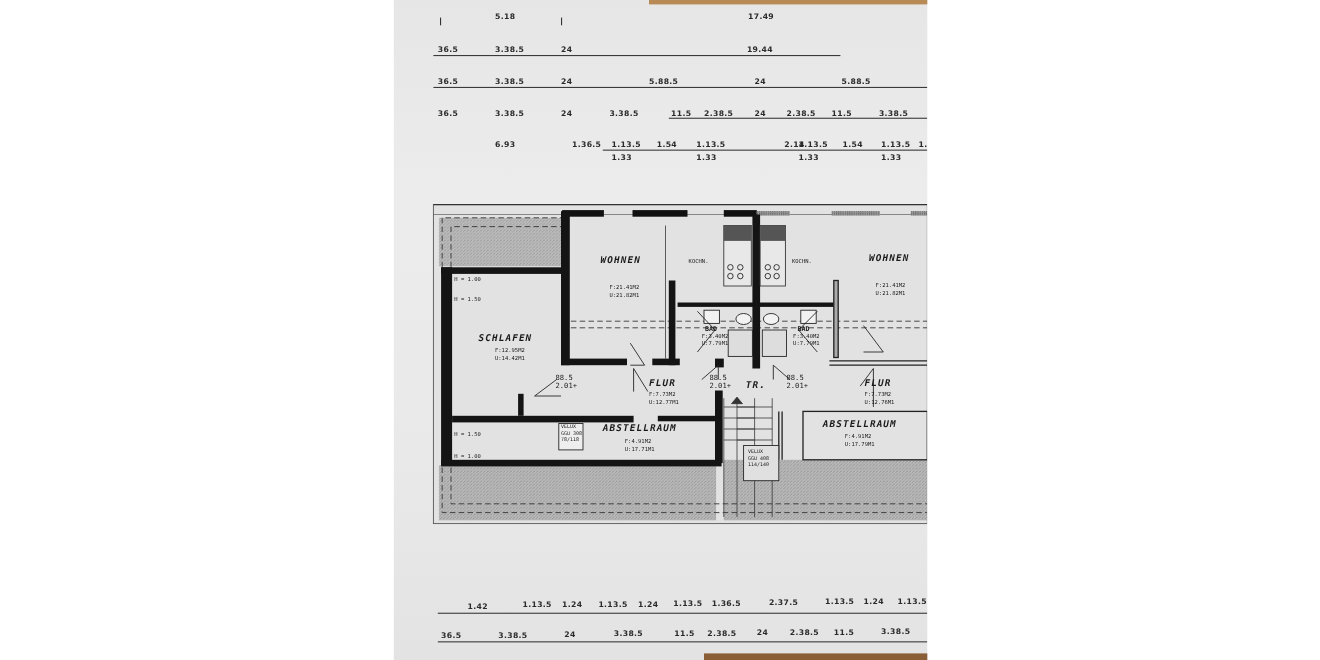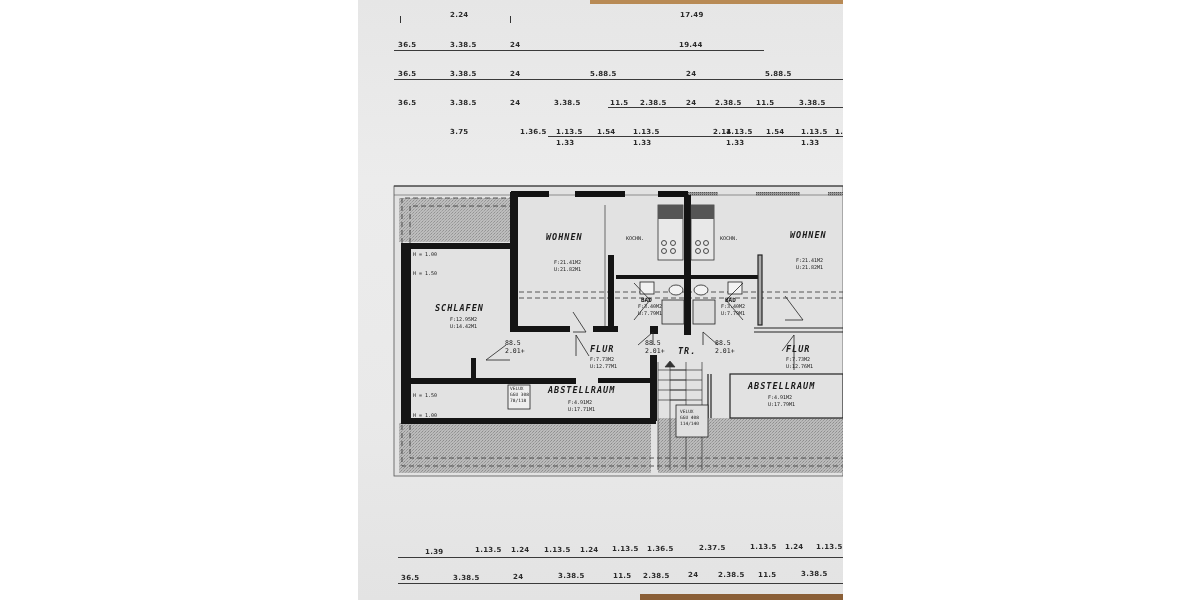--- a/index.html
+++ b/index.html
@@ -40,21 +40,21 @@
     .small { font-size: 5px; }
   </style>
 </head>
 <body>
 
 <div class="paper">
 
   <div>
 
     <div class="tick" style="left:42px;top:16px;"></div>
-    <div class="dim-text" style="left:92px;top:11px;">2.24</div>
+    <div class="dim-text" style="left:92px;top:11px;">5.18</div>
     <div class="tick" style="left:152px;top:16px;"></div>
     <div class="dim-text" style="left:322px;top:11px;">17.49</div>
 
     <div class="dim-line" style="left:36px;top:50px;width:370px;"></div>
     <div class="dim-text" style="left:40px;top:41px;">36.5</div>
     <div class="dim-text" style="left:92px;top:41px;">3.38.5</div>
     <div class="dim-text" style="left:152px;top:41px;">24</div>
     <div class="dim-text" style="left:321px;top:41px;">19.44</div>
 
     <div class="dim-line" style="left:36px;top:79px;width:449px;"></div>
@@ -71,21 +71,21 @@
     <div class="dim-text" style="left:152px;top:99px;">24</div>
     <div class="dim-text" style="left:196px;top:99px;">3.38.5</div>
     <div class="dim-text" style="left:252px;top:99px;">11.5</div>
     <div class="dim-text" style="left:282px;top:99px;">2.38.5</div>
     <div class="dim-text" style="left:328px;top:99px;">24</div>
     <div class="dim-text" style="left:357px;top:99px;">2.38.5</div>
     <div class="dim-text" style="left:398px;top:99px;">11.5</div>
     <div class="dim-text" style="left:441px;top:99px;">3.38.5</div>
 
     <div class="dim-line" style="left:190px;top:136px;width:295px;"></div>
-    <div class="dim-text" style="left:92px;top:128px;">3.75</div>
+    <div class="dim-text" style="left:92px;top:128px;">6.93</div>
     <div class="dim-text" style="left:162px;top:128px;">1.36.5</div>
     <div class="dim-text" style="left:198px;top:128px;">1.13.5</div>
     <div class="dim-text" style="left:239px;top:128px;">1.54</div>
     <div class="dim-text" style="left:275px;top:128px;">1.13.5</div>
     <div class="dim-text" style="left:323px;top:128px;margin-left:32px;">2.14</div>
     <div class="dim-text" style="left:368px;top:128px;">1.13.5</div>
     <div class="dim-text" style="left:408px;top:128px;">1.54</div>
     <div class="dim-text" style="left:443px;top:128px;">1.13.5</div>
     <div class="dim-text" style="left:477px;top:128px;">1.</div>
     <div class="dim-text" style="left:198px;top:139px;">1.33</div>
@@ -296,21 +296,21 @@
     </div>
     <div class="label" style="left:322px;top:409px;font-size:4.5px;line-height:6px;">
       <div>VELUX</div>
       <div>GGU 408</div>
       <div>114/140</div>
     </div>
   </div>
 
   <div>
     <div class="dim-line" style="left:40px;top:557px;width:445px;"></div>
-    <div class="dim-text" style="left:67px;top:548px;">1.39</div>
+    <div class="dim-text" style="left:67px;top:548px;">1.42</div>
     <div class="dim-text" style="left:117px;top:546px;">1.13.5</div>
     <div class="dim-text" style="left:153px;top:546px;">1.24</div>
     <div class="dim-text" style="left:186px;top:546px;">1.13.5</div>
     <div class="dim-text" style="left:222px;top:546px;">1.24</div>
     <div class="dim-text" style="left:254px;top:545px;">1.13.5</div>
     <div class="dim-text" style="left:289px;top:545px;">1.36.5</div>
     <div class="dim-text" style="left:341px;top:544px;">2.37.5</div>
     <div class="dim-text" style="left:392px;top:543px;">1.13.5</div>
     <div class="dim-text" style="left:427px;top:543px;">1.24</div>
     <div class="dim-text" style="left:458px;top:543px;">1.13.5</div>

